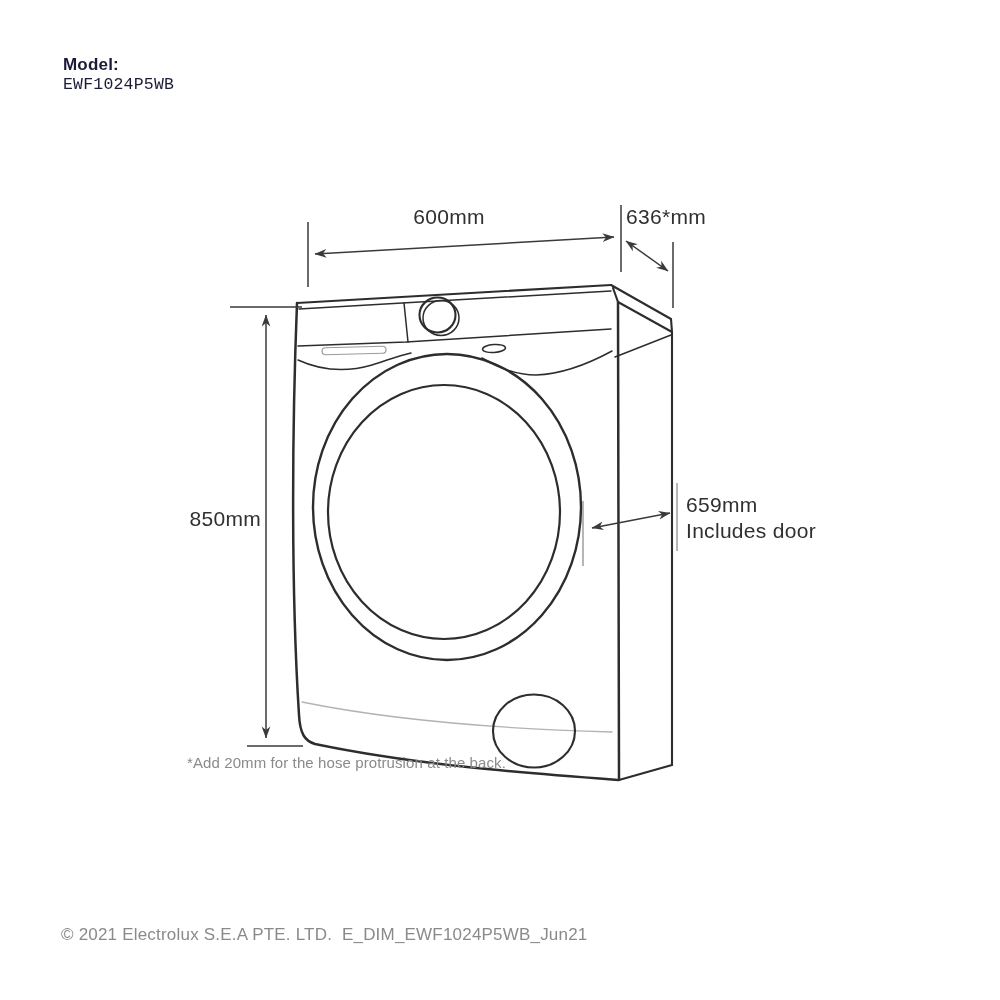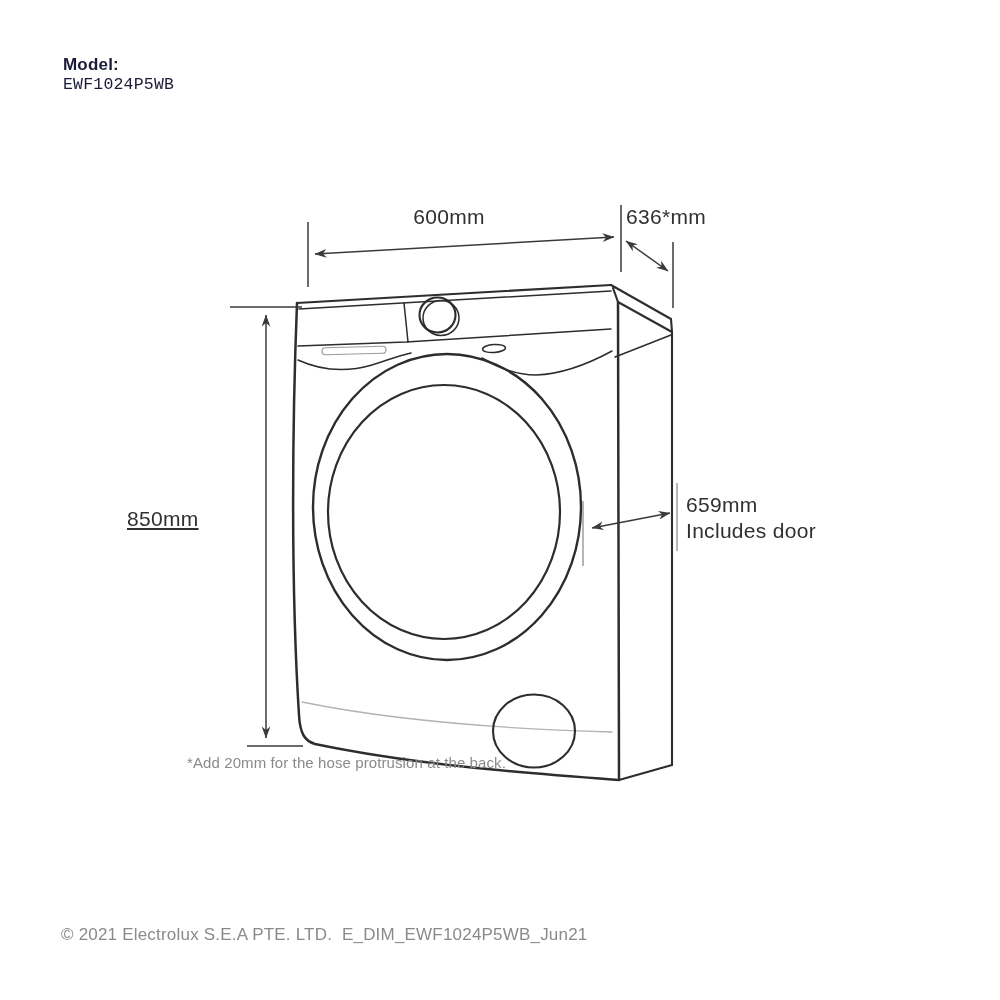--- a/index.html
+++ b/index.html
@@ -20,21 +20,21 @@
   .thick{stroke-width:2.5;}
   .faint{fill:none;stroke:#b3b3b3;stroke-width:1.3;stroke-linecap:round;}
   .dimln{fill:none;stroke:var(--dim);stroke-width:1.5;}
   .tickln{fill:none;stroke:var(--tick);stroke-width:1.3;}
   .label{position:absolute;color:#303030;font-size:21px;letter-spacing:.3px;}
   .model-block{position:absolute;left:63px;top:55px;color:var(--navy);}
   .model-label{font-weight:bold;font-size:17px;line-height:20px;letter-spacing:.2px;}
   .model-number{font-size:16.5px;line-height:19px;letter-spacing:.2px;font-family:Liberation Mono, monospace;}
   .dim-600{left:389px;top:205px;width:120px;text-align:center;}
   .dim-636{left:606px;top:205px;width:120px;text-align:center;}
-  .dim-850{left:127px;top:507px;width:120px;text-align:left;text-decoration:underline;}
+  .dim-850{left:141px;top:507px;width:120px;text-align:right;}
   .dim-659{left:686px;top:492px;line-height:26px;}
   .footnote{position:absolute;left:187px;top:754px;font-size:15px;color:var(--muted);letter-spacing:.1px;}
   .footer{position:absolute;left:61px;top:925px;font-size:17px;color:var(--muted);white-space:pre;letter-spacing:.2px;}
 </style>
 </head>
 <body>
 
 <div class="canvas">
 
   <div class="model-block">

